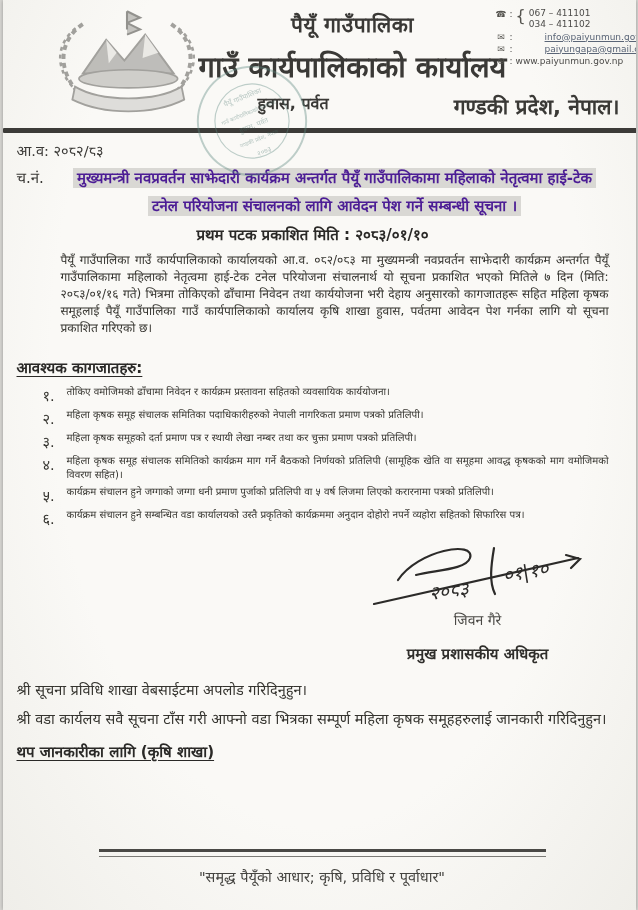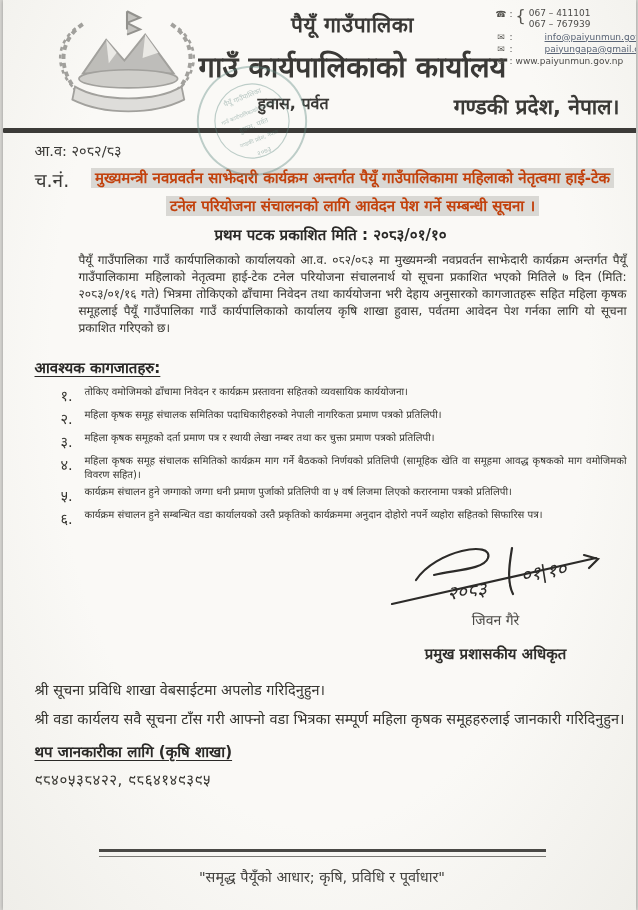--- a/index.html
+++ b/index.html
@@ -32,25 +32,25 @@
   .link{color:#5a6577;text-decoration:underline;padding-left:29px;}
   
   .stamp{
     position:absolute;left:192px;top:64px;width:114px;height:114px;
     transform:rotate(-22deg);
     opacity:.38;pointer-events:none;z-index:3;
   }
   .stamp svg{width:100%;height:100%;}
   .hdr-rule{position:absolute;left:0;top:128px;width:638px;height:5px;background:#3c3b38;border-radius:1px;z-index:2;}
   
-  .doc-body{position:absolute;left:32px;top:140px;width:592px;}
+  .doc-body{position:absolute;left:14px;top:140px;width:592px;}
   .fiscal{font-size:14.5px;color:#3a3936;}
   .ref-row{display:flex;margin-top:5px;}
-  .ref-label{flex:none;width:44px;font-size:19px;color:#3a3936;padding-top:2px;}
-  .subject{flex:1;text-align:center;font-size:15px;font-weight:bold;line-height:1.85;color:#c2410c;}
+  .ref-label{flex:none;width:44px;font-size:15px;color:#3a3936;padding-top:2px;}
+  .subject{flex:1;text-align:center;font-size:15px;font-weight:bold;line-height:1.85;color:#4c1d95;}
   .subject span{background:#d9d8d4;padding:1px 4px;box-decoration-break:clone;-webkit-box-decoration-break:clone;}
   .published{text-align:center;font-size:15px;font-weight:bold;margin-top:3px;color:#2a2927;}
   .published span{text-underline-offset:3px;}
   .para{font-size:12px;line-height:1.42;text-align:justify;margin-top:8px;color:#35342f;margin-left:44px;}
   .list-heading{font-size:15px;font-weight:bold;margin-top:20px;text-decoration:underline;text-underline-offset:3px;color:#2a2927;}
   .doc-list{margin-top:8px;}
   .li{display:flex;margin:3px 0 3px 26px;}
   .li .num{flex:none;width:24px;font-size:14.5px;color:#35342f;}
   .li .txt{flex:1;font-size:10px;line-height:1.42;text-align:justify;color:#35342f;}
   
@@ -102,21 +102,21 @@
   <div class="office-address">हुवास, पर्वत</div>
   <div class="province-line">गण्डकी प्रदेश, नेपाल।</div>
 
   <div class="contact">
     <div class="contact-row">
       <span class="contact-icon">☎</span>
       <span>:</span>
       <span class="phone-brace">{</span>
       <span class="phone-stack">
         <div>067 – 411101</div>
-        <div>067 – 767939</div>
+        <div>034 – 411102</div>
       </span>
     </div>
     <div class="contact-row">
       <span class="contact-icon">✉</span>
       <span>:</span>
       <span class="link">info@paiyunmun.gov.np</span>
     </div>
     <div class="contact-row">
       <span class="contact-icon">✉</span>
       <span>:</span>
@@ -200,21 +200,20 @@
         </g>
       </svg>
       <div class="sig-name">जिवन गैरे</div>
       <div class="sig-title">प्रमुख प्रशासकीय अधिकृत</div>
     </div>
 
     <div class="cc">
       <div class="cc-line">श्री सूचना प्रविधि शाखा वेबसाईटमा अपलोड गरिदिनुहुन।</div>
       <div class="cc-line">श्री वडा कार्यलय सवै सूचना टाँस गरी आफ्नो वडा भित्रका सम्पूर्ण महिला कृषक समूहहरुलाई जानकारी गरिदिनुहुन।</div>
       <div><span class="more-info-heading">थप जानकारीका लागि (कृषि शाखा)</span></div>
-      <div class="phones">९८४०५३८४२२, ९८६४१४९३९५</div>
     </div>
   </div>
 
   <div class="footer">
     <div class="footer-rule"></div>
     <div class="tagline">"समृद्ध पैयूँको आधार; कृषि, प्रविधि र पूर्वाधार"</div>
   </div>
 
 </div>
 

